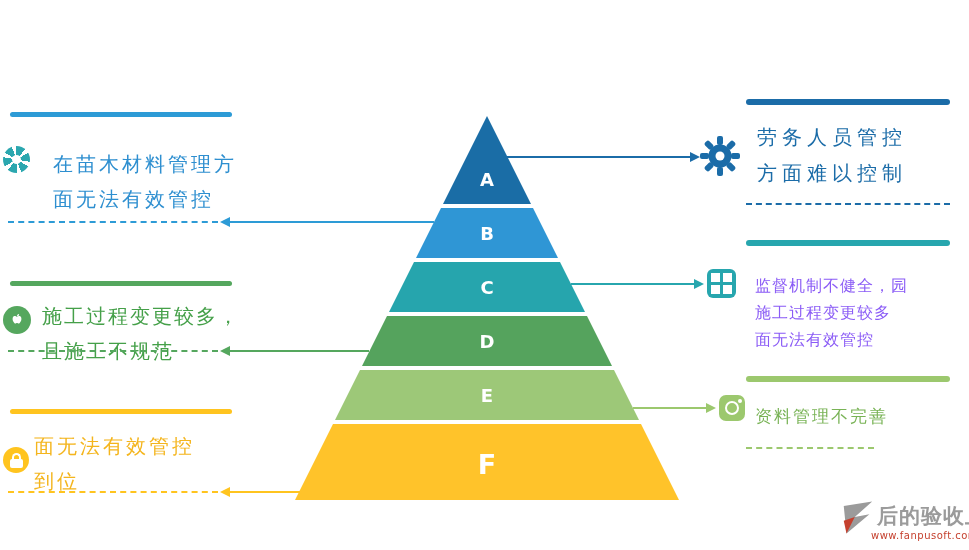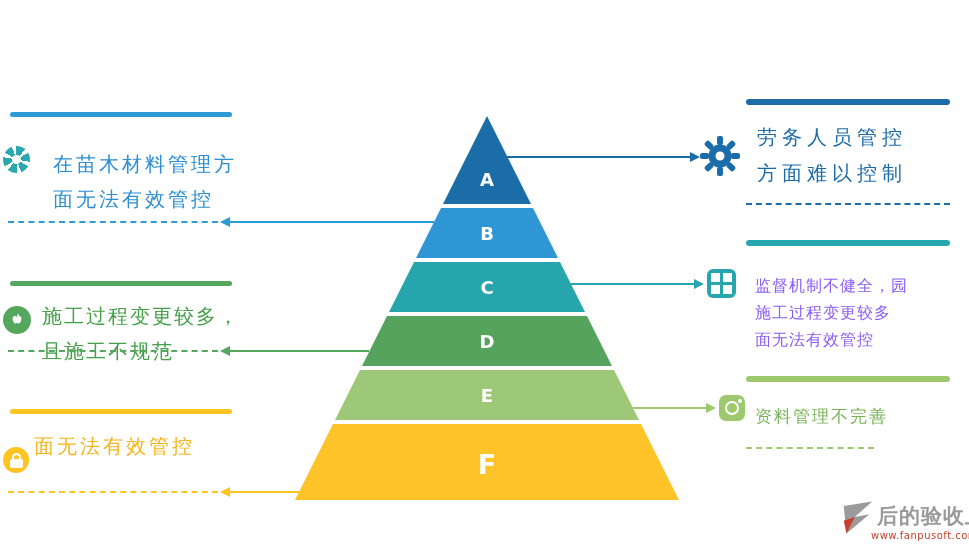--- a/index.html
+++ b/index.html
@@ -108,20 +108,21 @@
 
   <div class="bar" style="left:10px; top:409px; width:222px; background:#ffc41f;"></div>
   <div class="icon-circle" style="left:3px; top:447px; width:26px; height:26px; background:#ffc41f;">
     <div class="lock-wrap">
       <div class="lock-shackle"></div>
       <div class="lock-body"></div>
     </div>
   </div>
   <div class="callout-text t-l3">
     <div>面无法有效管控</div>
+    <div>到位</div>
   </div>
   <div class="dash" style="left:8px; top:491px; width:210px; border-color:#ffc41f;"></div>
   <div class="arr-l" style="left:220px; top:487px; border-right-color:#ffc41f;"></div>
   <div class="line" style="left:230px; top:491px; width:70px; background:#ffc41f;"></div>
 
   <div class="bar" style="left:746px; top:99px; width:204px; height:6px; background:#1b6ca8;"></div>
   <div class="line" style="left:507px; top:156px; width:183px; background:#1b6ca8;"></div>
   <div class="arr-r" style="left:690px; top:152px; border-left-color:#1b6ca8;"></div>
   <svg class="gear" viewBox="0 0 40 40">
     <g fill="#1b6ca8">

